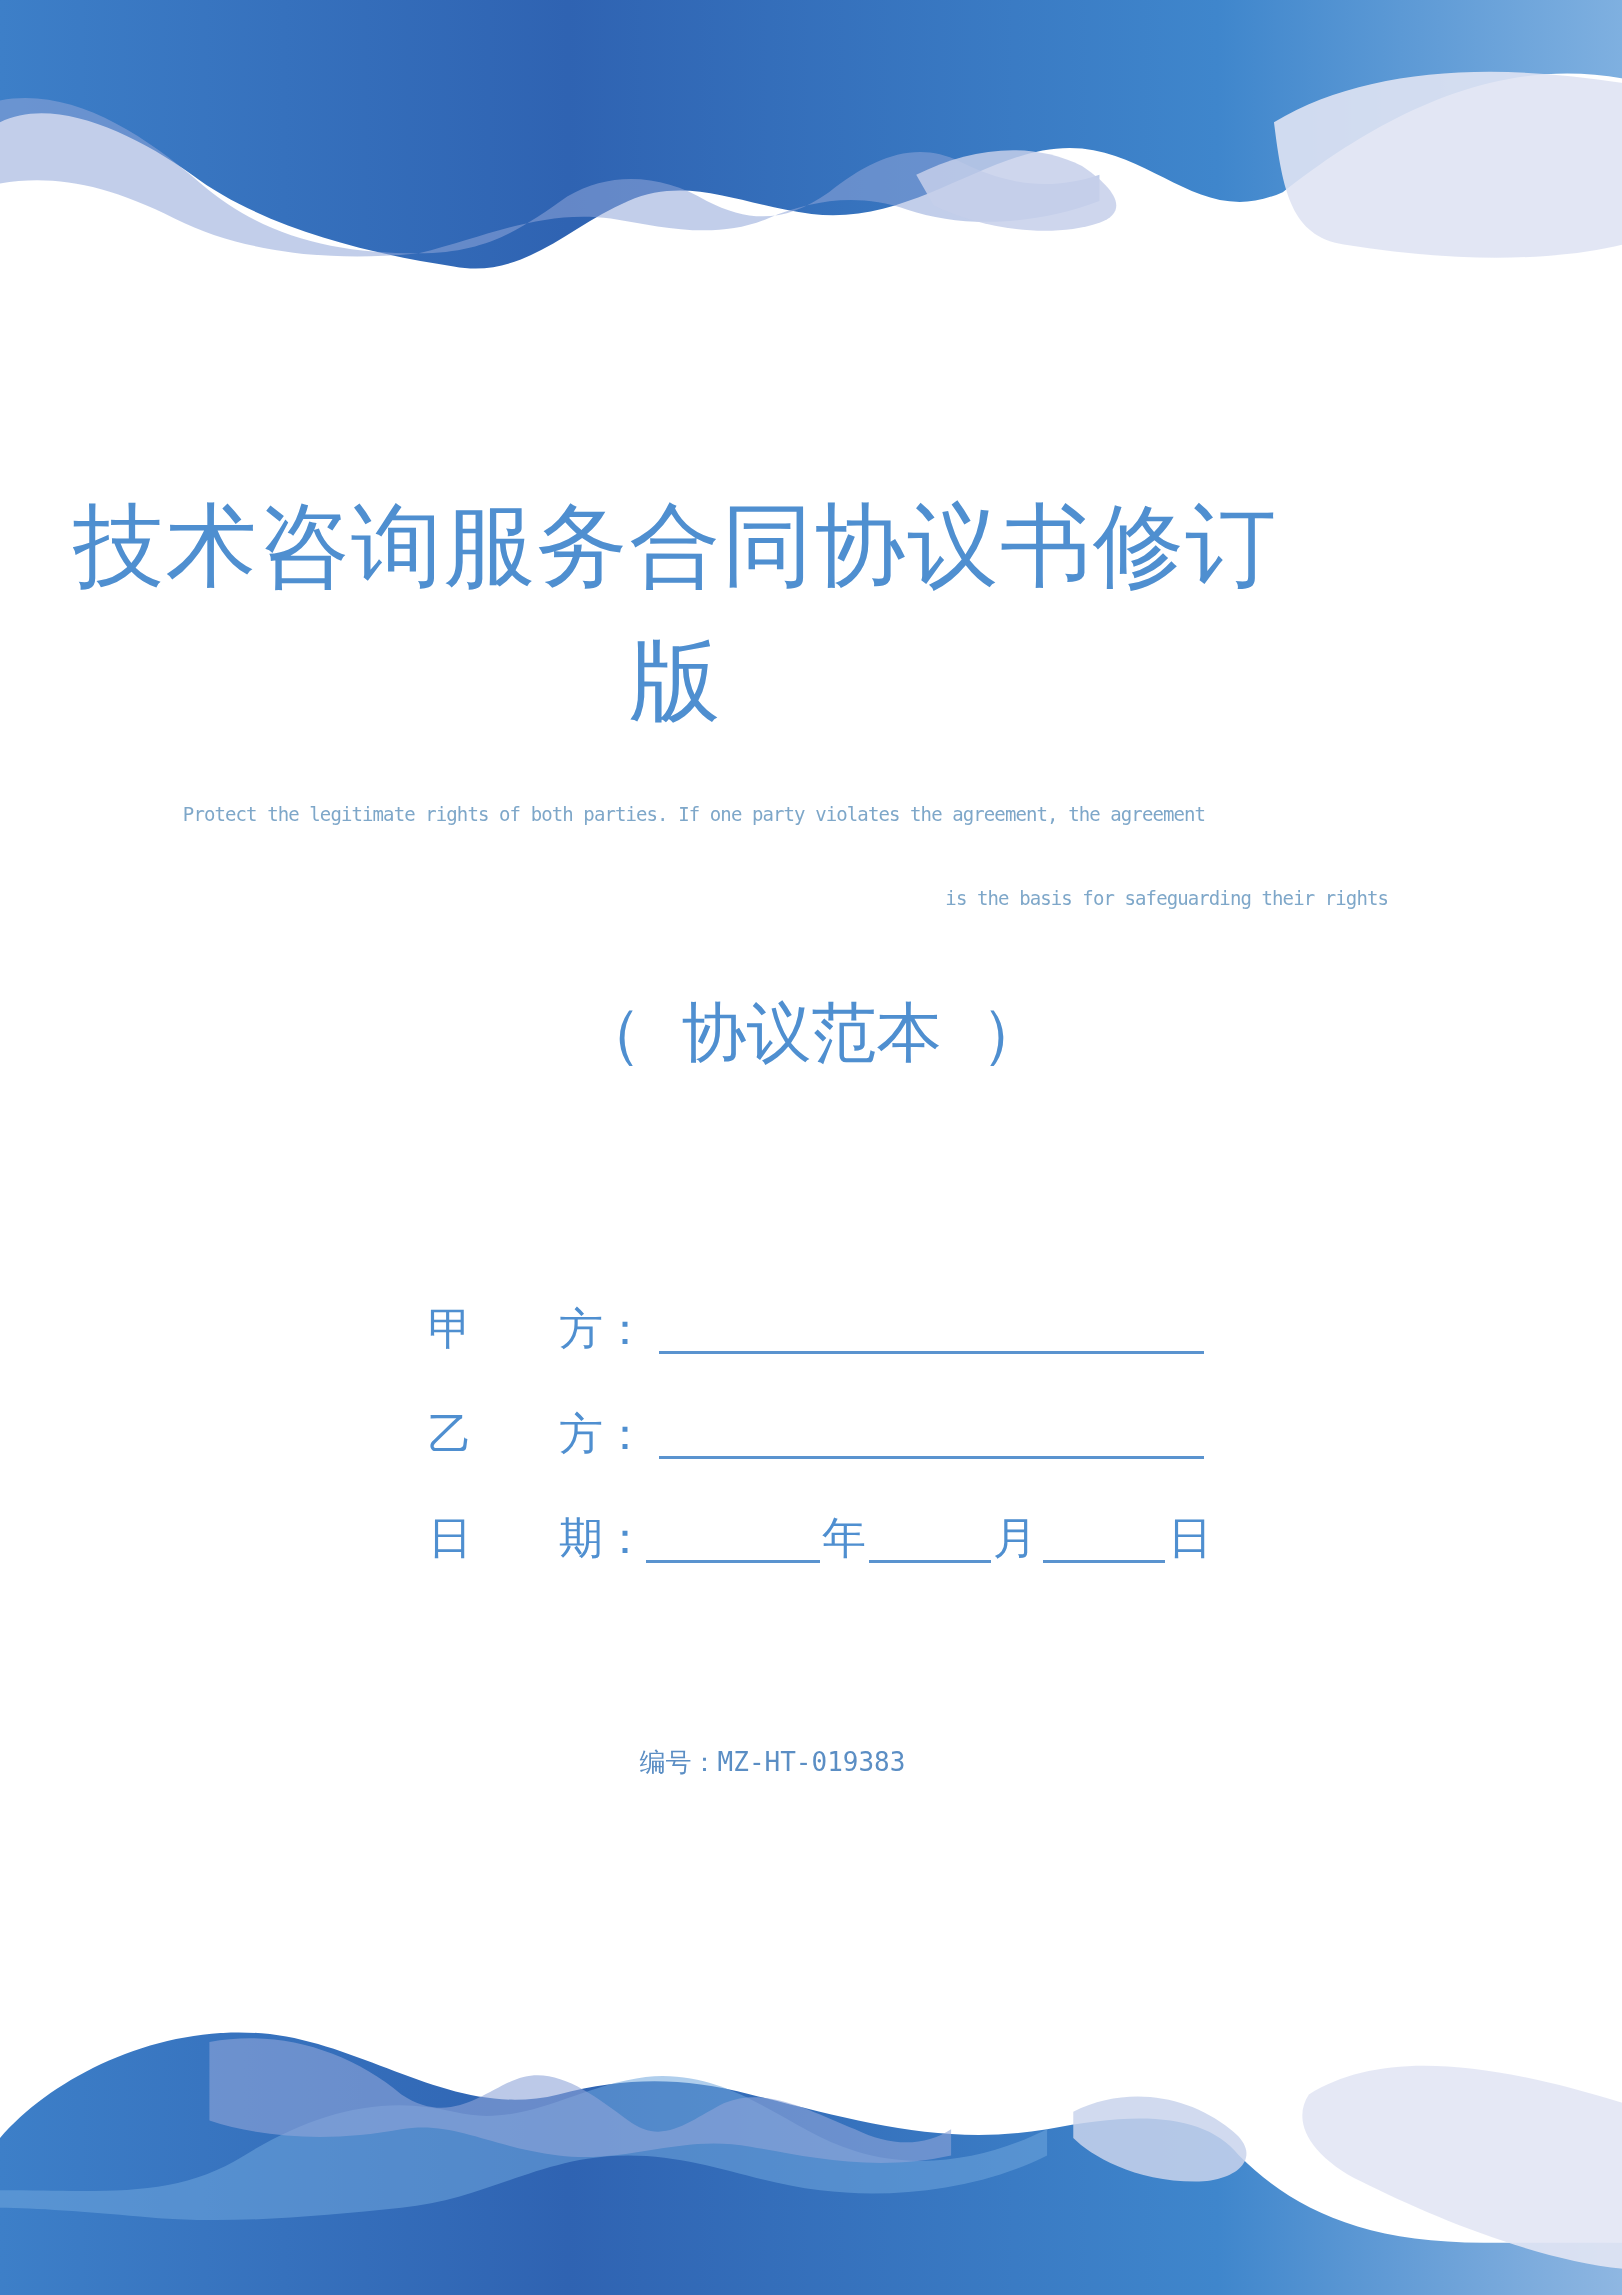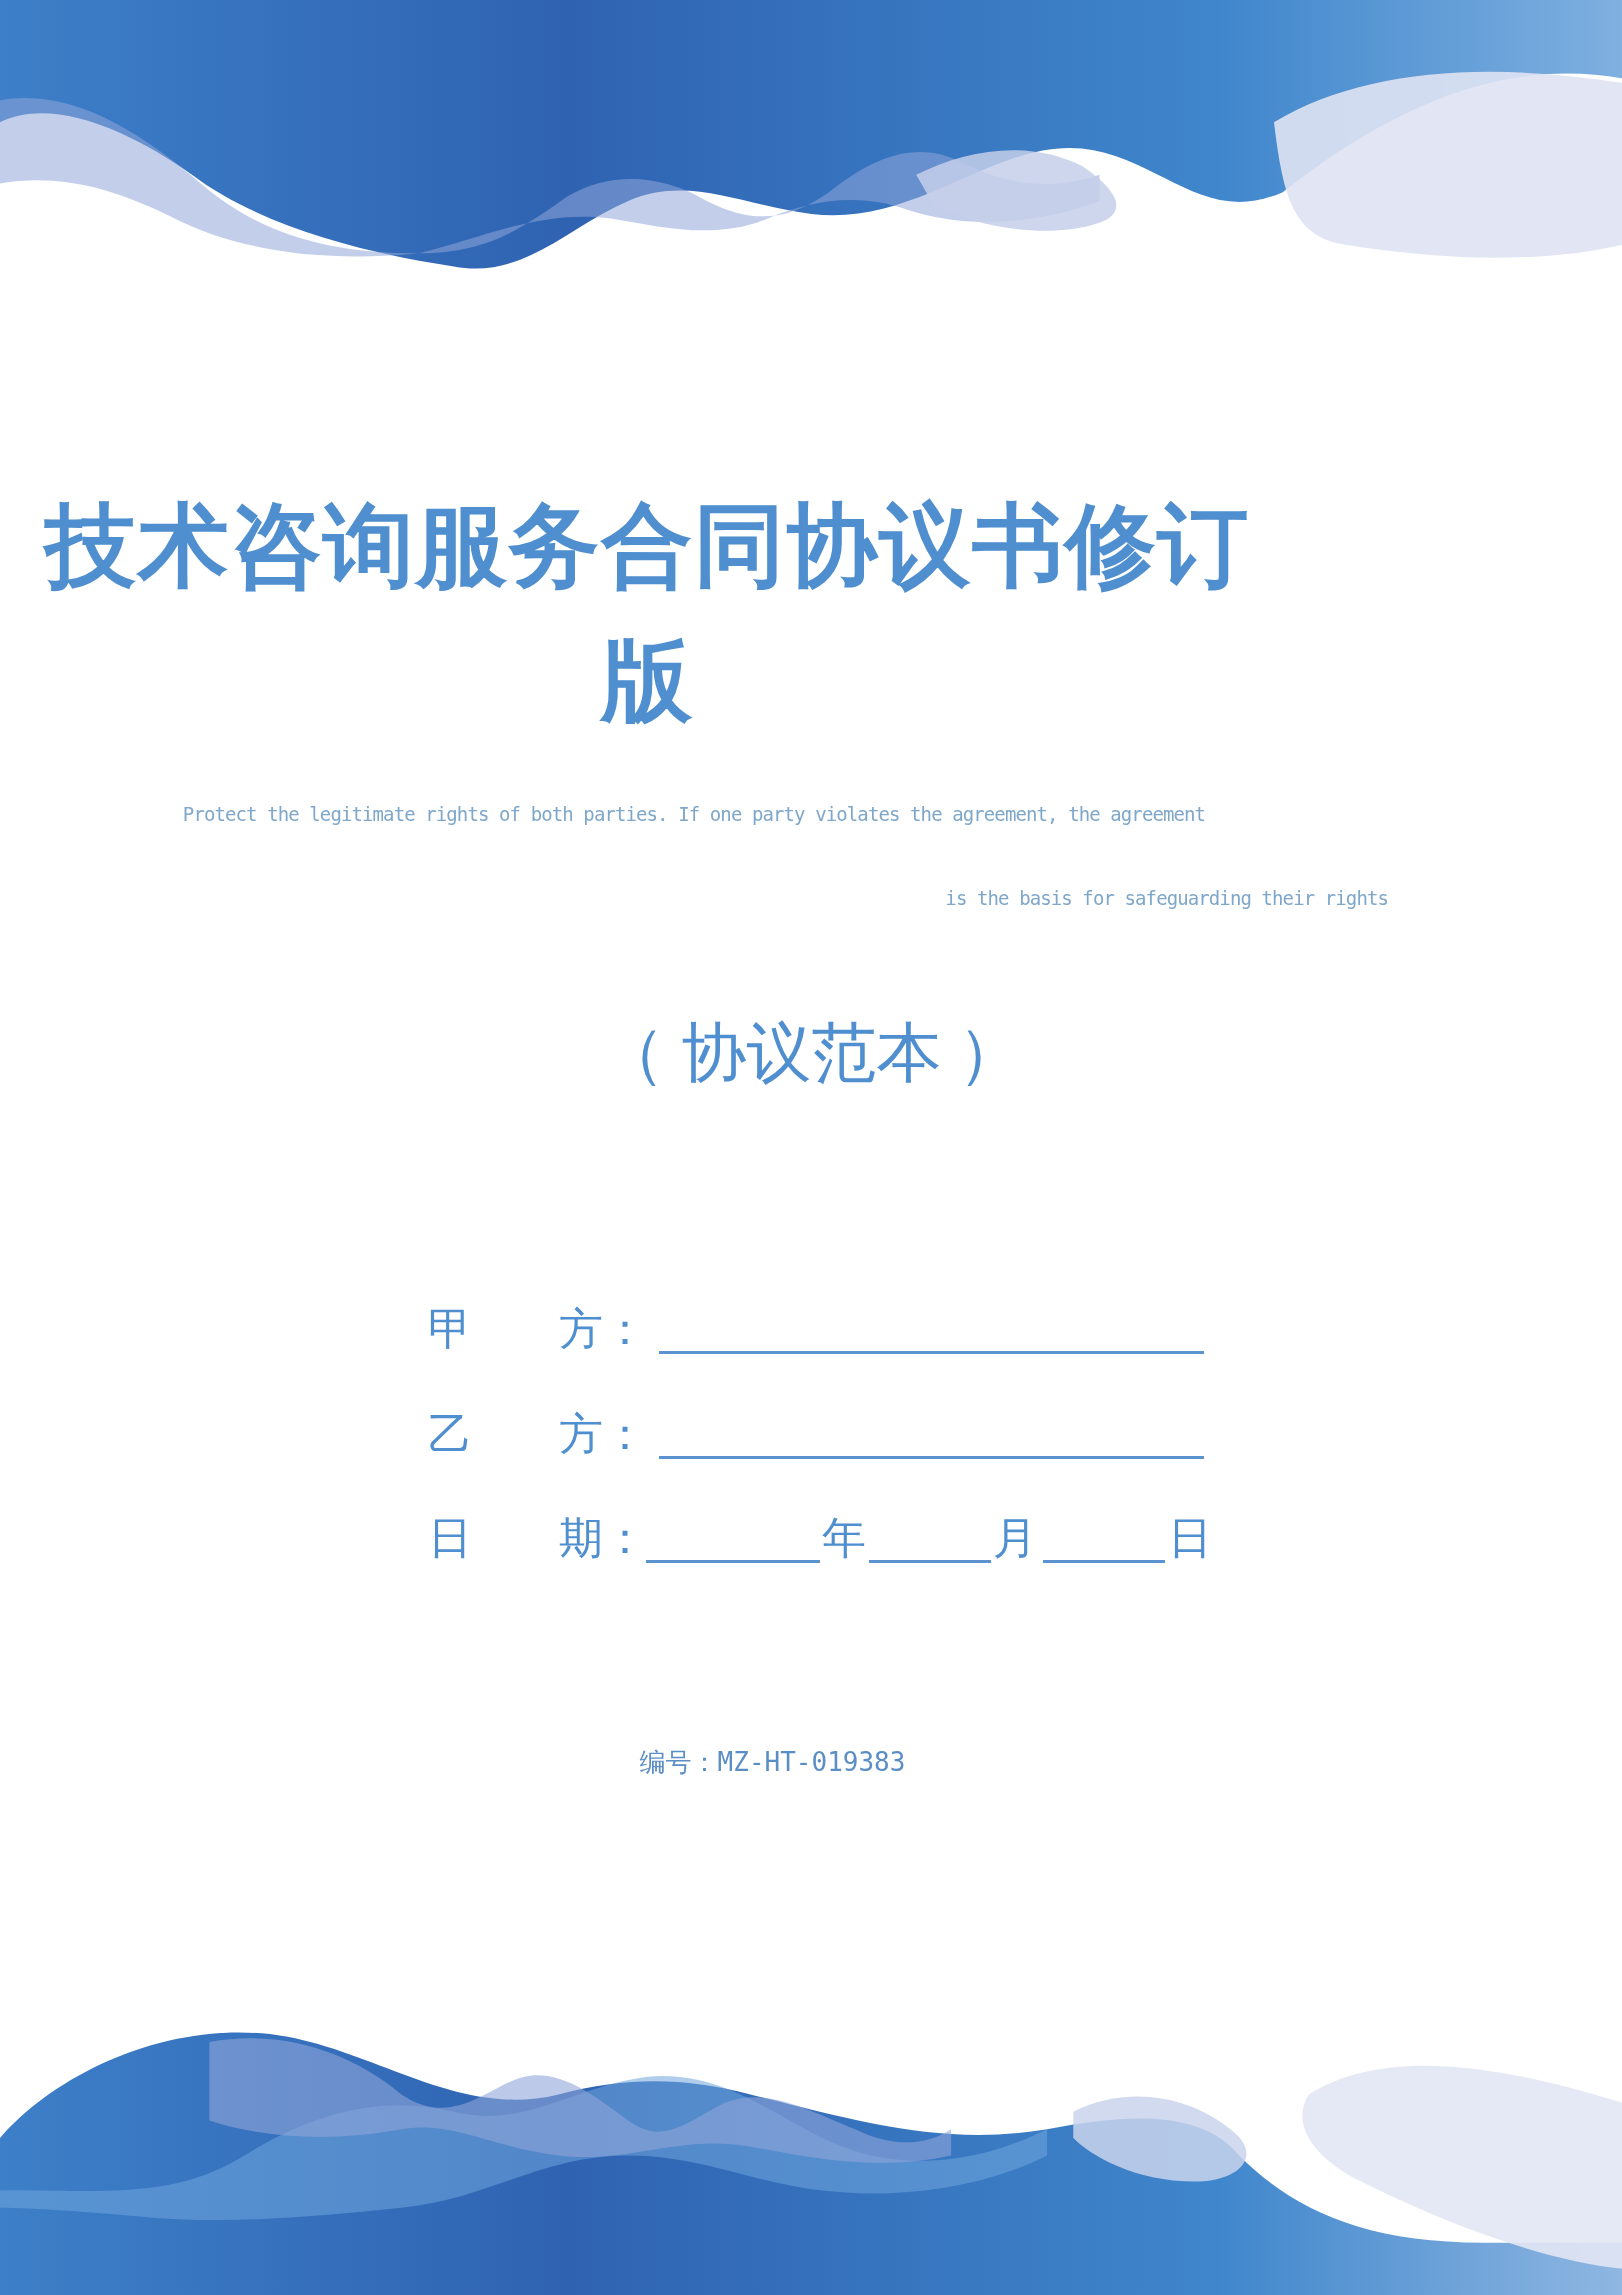--- a/index.html
+++ b/index.html
@@ -2,35 +2,35 @@
 <html style="font-size:14px"><head>
   <meta charset="utf-8">
   <style>
     html, body { margin: 0; padding: 0; background: #ffffff; }
     body { width: 1623px; height: 2295px; position: relative; overflow: hidden; font-family: "DejaVu Sans", sans-serif; }
     .wave { position: absolute; left: 0; width: 1623px; }
     .wave-top { top: 0; height: 297px; }
     .wave-bottom { bottom: 0; height: 314px; }
     .title {
       position: absolute; left: 0; width: 1295px; text-align: center;
-      color: #4f8fd0; font-size: 91px; line-height: 131px; font-weight: bold;
-      font-family: "DejaVu Serif", serif; letter-spacing: 1.7px;
+      color: #4f8fd0; font-size: 91px; line-height: 131px; font-weight: normal;
+      font-family: "DejaVu Serif", serif; letter-spacing: 1.7px; padding-left: 28px;
     }
     .title-l1 { top: 480px; }
     .title-l2 { top: 615px; }
     .subtitle {
       position: absolute; left: 0; width: 1388px; text-align: center;
       color: #7ea7c9; font-size: 19px; font-family: "DejaVu Sans Mono", monospace;
       letter-spacing: -0.9px;
     }
     .sub-l1 { top: 803px; }
     .sub-l2 { top: 887px; text-align: right; }
     .sample {
       position: absolute; left: 0; width: 1623px; text-align: center; top: 995px;
-      color: #4f8fd0; font-size: 65px; line-height: 87px; font-family: Liberation Serif, serif; margin-top: 15px;
+      color: #4f8fd0; font-size: 65px; line-height: 87px; font-family: Liberation Mono, monospace;
     }
     .field-row { position: absolute; left: 428px; height: 61px; color: #4f8fd0; font-size: 44px; font-family: "DejaVu Sans", sans-serif; }
     .field-label-a { position: absolute; left: 0; top: 0; }
     .field-label-b { position: absolute; left: 131px; top: 0; }
     .field-line { position: absolute; left: 231px; width: 545px; top: 51px; height: 2.6px; background: #5a93cf; }
     .row1 { top: 1300px; }
     .row2 { top: 1405px; }
     .row3 { top: 1509px; }
     .date-seg { position: absolute; top: 51px; height: 2.6px; background: #5a93cf; }
     .date-unit { position: absolute; top: 0; }

